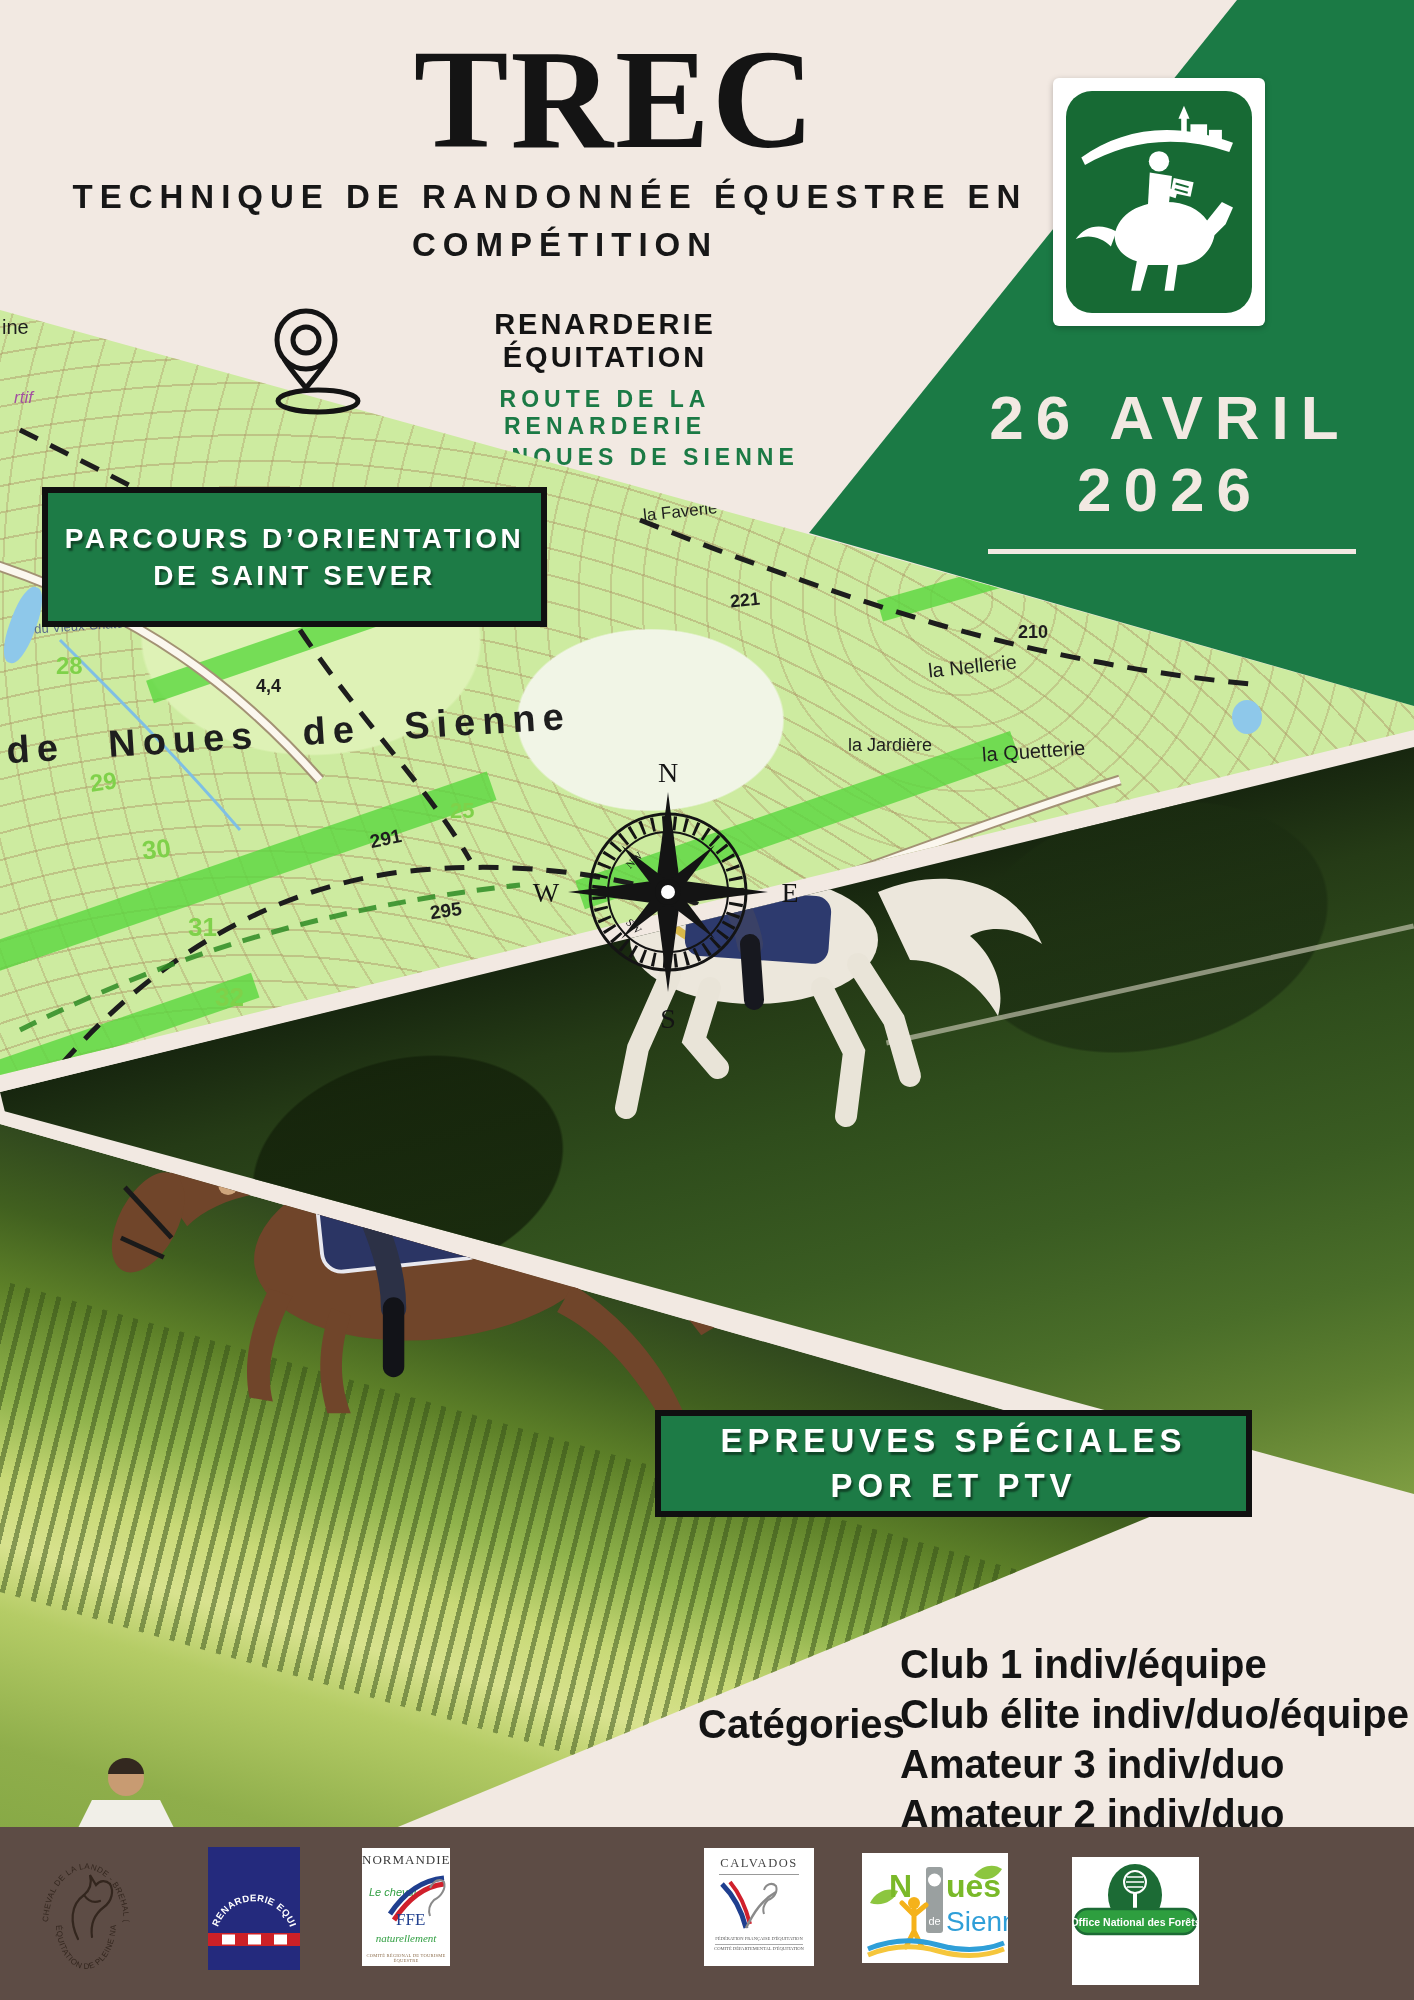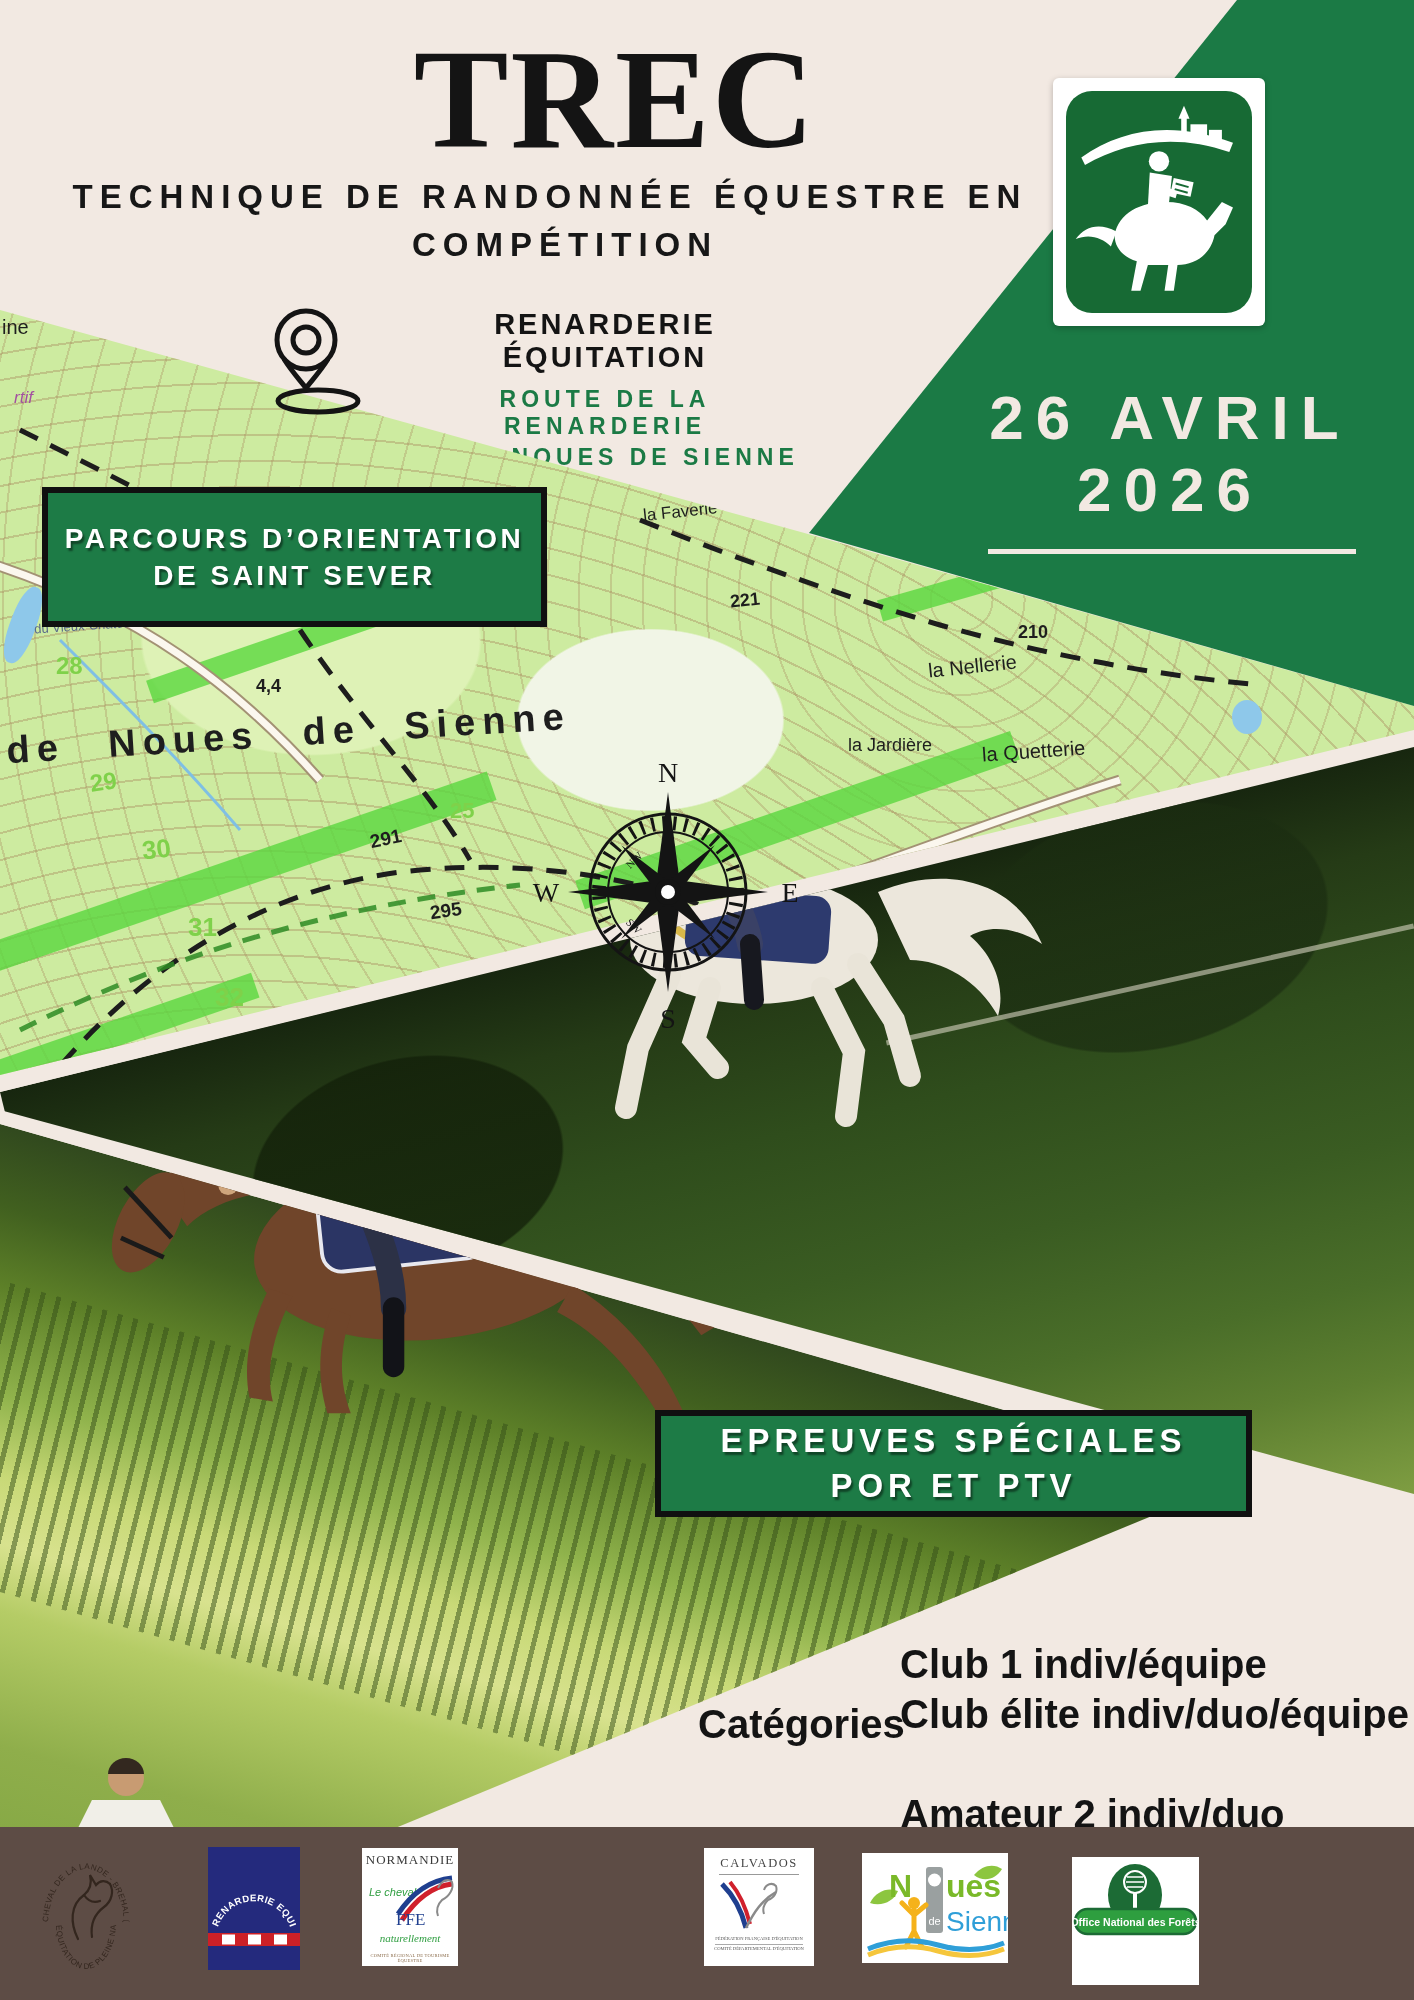--- a/index.html
+++ b/index.html
@@ -55,21 +55,21 @@
     background-image:linear-gradient(180deg,#31491e 0%,#41601f 6%,#5d8028 12%,#90b34c 20%,#c8d977 26%,#d8e28e 31%,#b5cc66 36%,#8fae4b 46%,#7ba23e 62%,#6f9739 82%,#648a33 100%);}
   .reeds{position:absolute;left:0;top:150px;width:100%;height:300px;
     background-image:repeating-linear-gradient(88deg, rgba(52,78,24,.5) 0 5px, rgba(0,0,0,0) 5px 16px);}
   
   .cat-label{left:698px;top:1702px;font-weight:700;font-size:40px;color:#141414;z-index:8;}
   .cat-item{left:900px;font-weight:700;font-size:40px;color:#141414;z-index:8;white-space:nowrap;}
   
   .footer{left:0;top:1827px;width:1414px;height:173px;background:#5d4c45;z-index:10;}
   .logo-card{position:absolute;background:#ffffff;}
   .lg-nav{left:208px;top:20px;width:92px;height:123px;background:#242a7d;}
-  .lg-nor{left:362px;top:21px;width:96px;height:118px;}
+  .lg-nor{left:362px;top:21px;width:88px;height:118px;}
   .lg-cal{left:704px;top:21px;width:110px;height:118px;}
   .lg-nou{left:862px;top:26px;width:146px;height:110px;}
   .lg-onf{left:1072px;top:30px;width:127px;height:128px;}
   .nor-title{position:absolute;left:0;top:4px;width:100%;text-align:center;font-family:"Liberation Serif",serif;font-size:13px;letter-spacing:1px;color:#3a3a3a;}
   .nor-cheval{position:absolute;left:7px;top:22px;font-family:Liberation Sans, sans-serif;font-style:italic;font-size:11px;color:#2f9e41;margin-top:16px;}
   .nor-ffe{position:absolute;left:34px;top:62px;font-family:"Liberation Serif",serif;font-size:17px;color:#1f3f8f;}
   .nor-nat{position:absolute;left:0;top:84px;width:100%;text-align:center;font-family:"Liberation Serif",serif;font-style:italic;font-size:11px;color:#2f9e41;}
   .nor-cap{position:absolute;left:0;bottom:3px;width:100%;text-align:center;font-family:"Liberation Serif",serif;font-size:4.6px;color:#8a6b4a;letter-spacing:.2px;}
   .cal-title{position:absolute;left:0;top:8px;width:100%;text-align:center;font-family:"Liberation Serif",serif;font-size:12.5px;letter-spacing:1.5px;color:#444;}
   .cal-rule{position:absolute;left:14%;top:26px;width:72%;height:1px;background:#999;}
@@ -302,20 +302,21 @@
   </div>
 
   <div class="abs banner banner-epreuves">
     <div>EPREUVES SPÉCIALES</div>
     <div>POR ET PTV</div>
   </div>
 
   <div class="abs cat-label">Catégories</div>
   <div class="abs cat-item" style="top:1642px">Club 1 indiv/équipe</div>
   <div class="abs cat-item" style="top:1692px">Club élite indiv/duo/équipe</div>
+  <div class="abs cat-item" style="top:1742px">Amateur 3 indiv/duo</div>
   <div class="abs cat-item" style="top:1792px">Amateur 2 indiv/duo</div>
 
   <div class="abs footer">
 
     <svg style="position:absolute;left:38px;top:12px" width="96" height="140" viewBox="0 0 96 140">
       <defs>
         <path id="arcT" d="M10,86 A38,56 0 1 1 86,86"></path>
         <path id="arcB" d="M18,84 A30,46 0 0 0 78,84"></path>
       </defs>
       <g fill="#33261e" font-size="8" letter-spacing="0.5" font-family="Liberation Sans,sans-serif">

